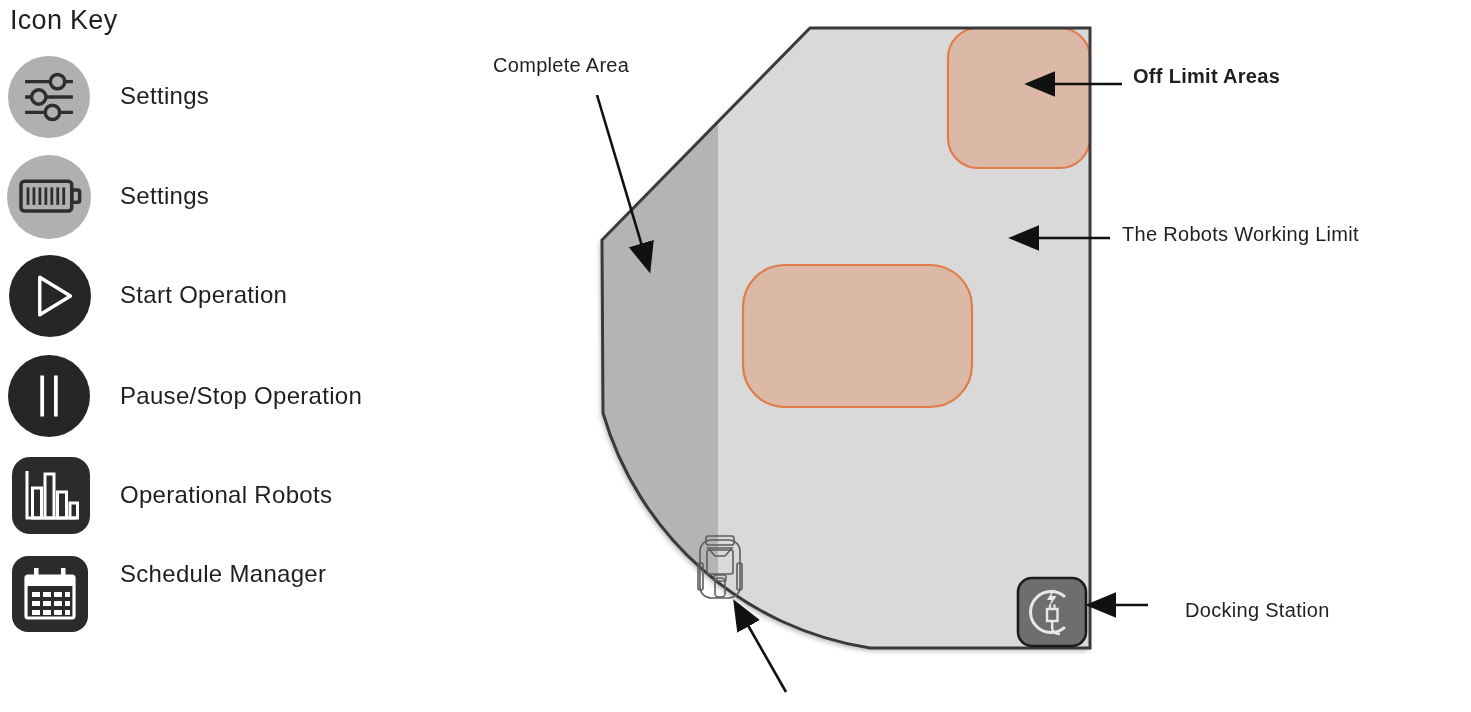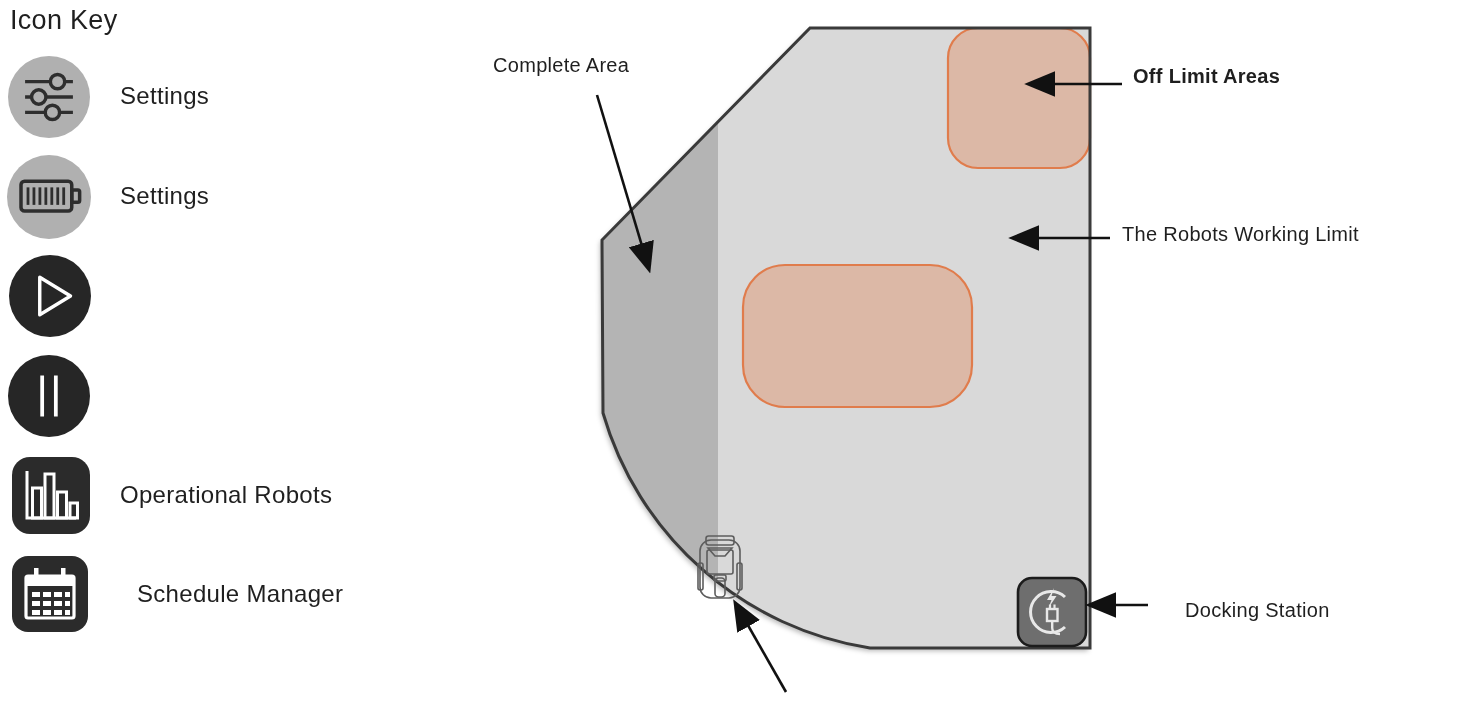--- a/index.html
+++ b/index.html
@@ -68,28 +68,30 @@
     </svg>
   </div>
   <div class="key-label" style="top:182px;">Settings</div>
 
   <div class="key-icon" style="left:9px;top:255px;">
     <svg width="82" height="82" viewBox="0 0 48 48">
       <circle cx="24" cy="24" r="24" fill="#262626"></circle>
       <polygon points="18,13 36,24 18,35" fill="none" stroke="#ffffff" stroke-width="2" stroke-linejoin="round"></polygon>
     </svg>
   </div>
+  <div class="key-label" style="top:281px;">Start Operation</div>
 
   <div class="key-icon" style="left:8px;top:355px;">
     <svg width="82" height="82" viewBox="0 0 48 48">
       <circle cx="24" cy="24" r="24" fill="#262626"></circle>
       <line x1="20" y1="12" x2="20" y2="36" stroke="#ffffff" stroke-width="2.2"></line>
       <line x1="28" y1="12" x2="28" y2="36" stroke="#ffffff" stroke-width="2.2"></line>
     </svg>
   </div>
+  <div class="key-label" style="top:382px;">Pause/Stop Operation</div>
 
   <div class="key-icon" style="left:12px;top:457px;">
     <svg width="78" height="77" viewBox="0 0 78 77">
       <rect x="0" y="0" width="78" height="77" rx="18" fill="#2b2b2b"></rect>
       <g stroke="#ffffff" stroke-width="3" fill="none">
         <polyline points="15,14 15,61 64,61"></polyline>
         <rect x="20.5" y="31" width="9" height="30"></rect>
         <rect x="33" y="17" width="9" height="44"></rect>
         <rect x="45.5" y="35" width="9" height="26"></rect>
         <rect x="58" y="46" width="7.5" height="15"></rect>
@@ -114,21 +116,21 @@
           <rect x="31" y="45" width="8" height="5"></rect>
           <rect x="42" y="45" width="8" height="5"></rect>
           <rect x="53" y="45" width="5" height="5"></rect>
         <rect x="20" y="54" width="8" height="5"></rect>
           <rect x="31" y="54" width="8" height="5"></rect>
           <rect x="42" y="54" width="8" height="5"></rect>
           <rect x="53" y="54" width="5" height="5"></rect>
       </g>
     </svg>
   </div>
-  <div class="key-label" style="top:580px;margin-left:17px;">Schedule Manager</div>
+  <div class="key-label" style="top:560px;">Schedule Manager</div>
 
   <svg class="overlay" width="1471" height="712" viewBox="0 0 1471 712">
     <defs>
       <clipPath id="mapClip">
         <path d="M 810,28 L 1090,28 L 1090,648 L 870,648 A 331 331 0 0 1 603,413 L 602,240 Z"></path>
       </clipPath>
       <marker id="arrowHead" markerWidth="12" markerHeight="10" refX="9" refY="5" orient="auto">
         <polygon points="0,0 12,5 0,10" fill="#111111"></polygon>
       </marker>
       <filter id="softShadow" x="-10%" y="-10%" width="125%" height="125%">

